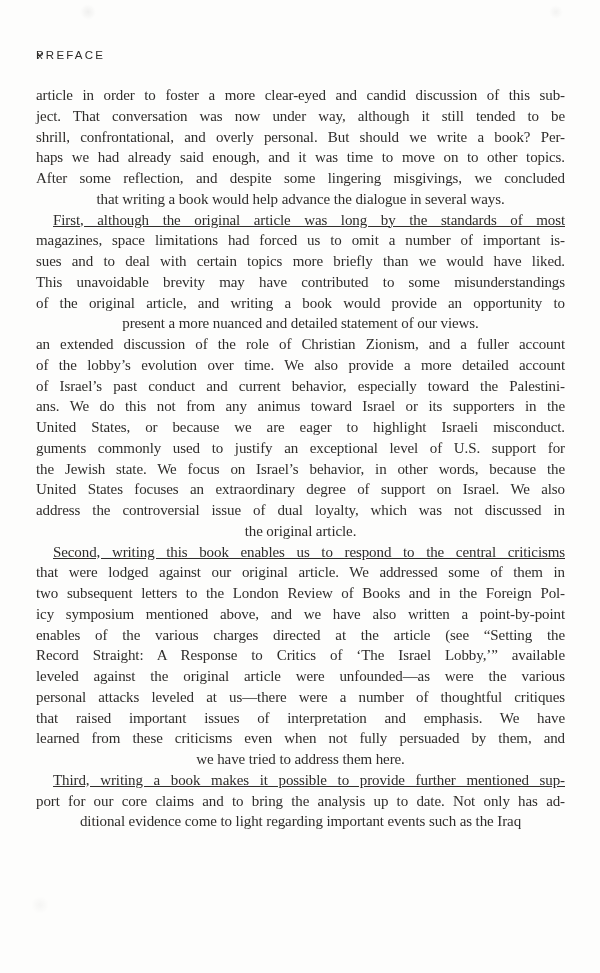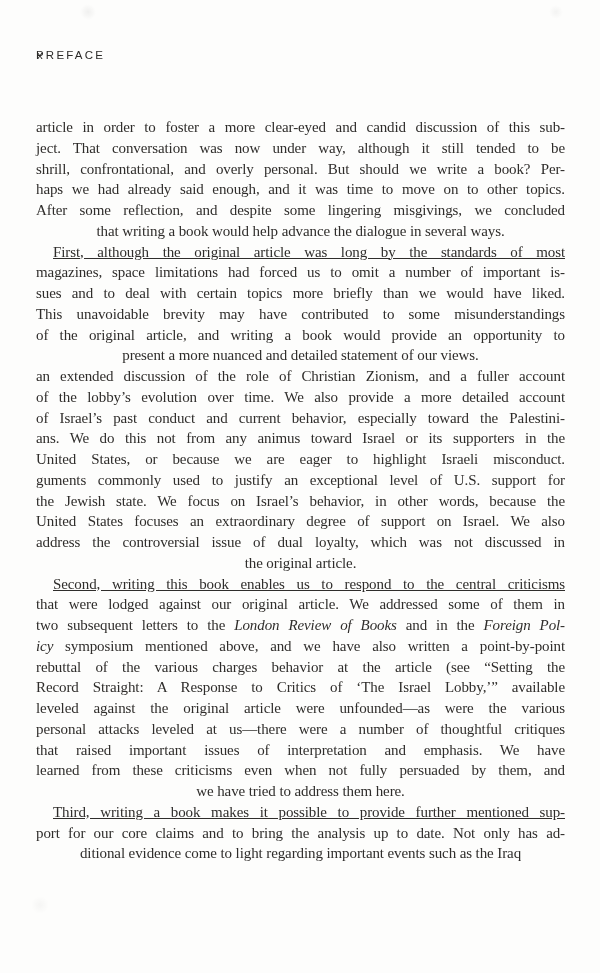--- a/index.html
+++ b/index.html
@@ -45,36 +45,35 @@
 
   .page-body {
     position: absolute;
     top: 85px;
     left: 36px;
     width: 529px;
     font-family: "Liberation Serif", serif;
     font-size: 15px;
     letter-spacing: -0.1px;
     line-height: 20.75px;
-    margin-top: 32px;
   }
 
   .paragraph { margin: 0; }
 
   .line {
     height: 20.75px;
     text-align: center;
     white-space: normal;
   }
   .line.just {
     text-align: justify;
     text-align-last: justify;
   }
   .line.indent { text-indent: 17px; text-decoration: underline; }
-  .italic { font-style: italic; }
+  .italic { }
 </style>
 </head>
 <body>
 
 <div class="page">
   <div class="running-header">
     <span class="page-number">x</span>
     <span class="running-head-title">PREFACE</span>
   </div>
 
@@ -105,21 +104,21 @@
         <div class="line just"><span>the Jewish state. We focus on Israel’s behavior, in other words, because the</span></div>
         <div class="line just"><span>United States focuses an extraordinary degree of support on Israel. We also</span></div>
         <div class="line just"><span>address the controversial issue of dual loyalty, which was not discussed in</span></div>
         <div class="line"><span>the original article.</span></div>
       </div>
       <div class="paragraph">
         <div class="line just indent"><span>Second, writing this book enables us to respond to the central criticisms</span></div>
         <div class="line just"><span>that were lodged against our original article. We addressed some of them in</span></div>
         <div class="line just"><span>two subsequent letters to the </span><span class="italic">London Review of Books</span><span> and in the </span><span class="italic">Foreign Pol-</span></div>
         <div class="line just"><span class="italic">icy</span><span> symposium mentioned above, and we have also written a point-by-point</span></div>
-        <div class="line just"><span>rebuttal of the various charges behavior at the article (see “Setting the</span></div>
+        <div class="line just"><span>enables of the various charges directed at the article (see “Setting the</span></div>
         <div class="line just"><span>Record Straight: A Response to Critics of ‘The Israel Lobby,’” available</span></div>
         <div class="line just"><span>leveled against the original article were unfounded—as were the various</span></div>
         <div class="line just"><span>personal attacks leveled at us—there were a number of thoughtful critiques</span></div>
         <div class="line just"><span>that raised important issues of interpretation and emphasis. We have</span></div>
         <div class="line just"><span>learned from these criticisms even when not fully persuaded by them, and</span></div>
         <div class="line"><span>we have tried to address them here.</span></div>
       </div>
       <div class="paragraph">
         <div class="line just indent"><span>Third, writing a book makes it possible to provide further mentioned sup-</span></div>
         <div class="line just"><span>port for our core claims and to bring the analysis up to date. Not only has ad-</span></div>

